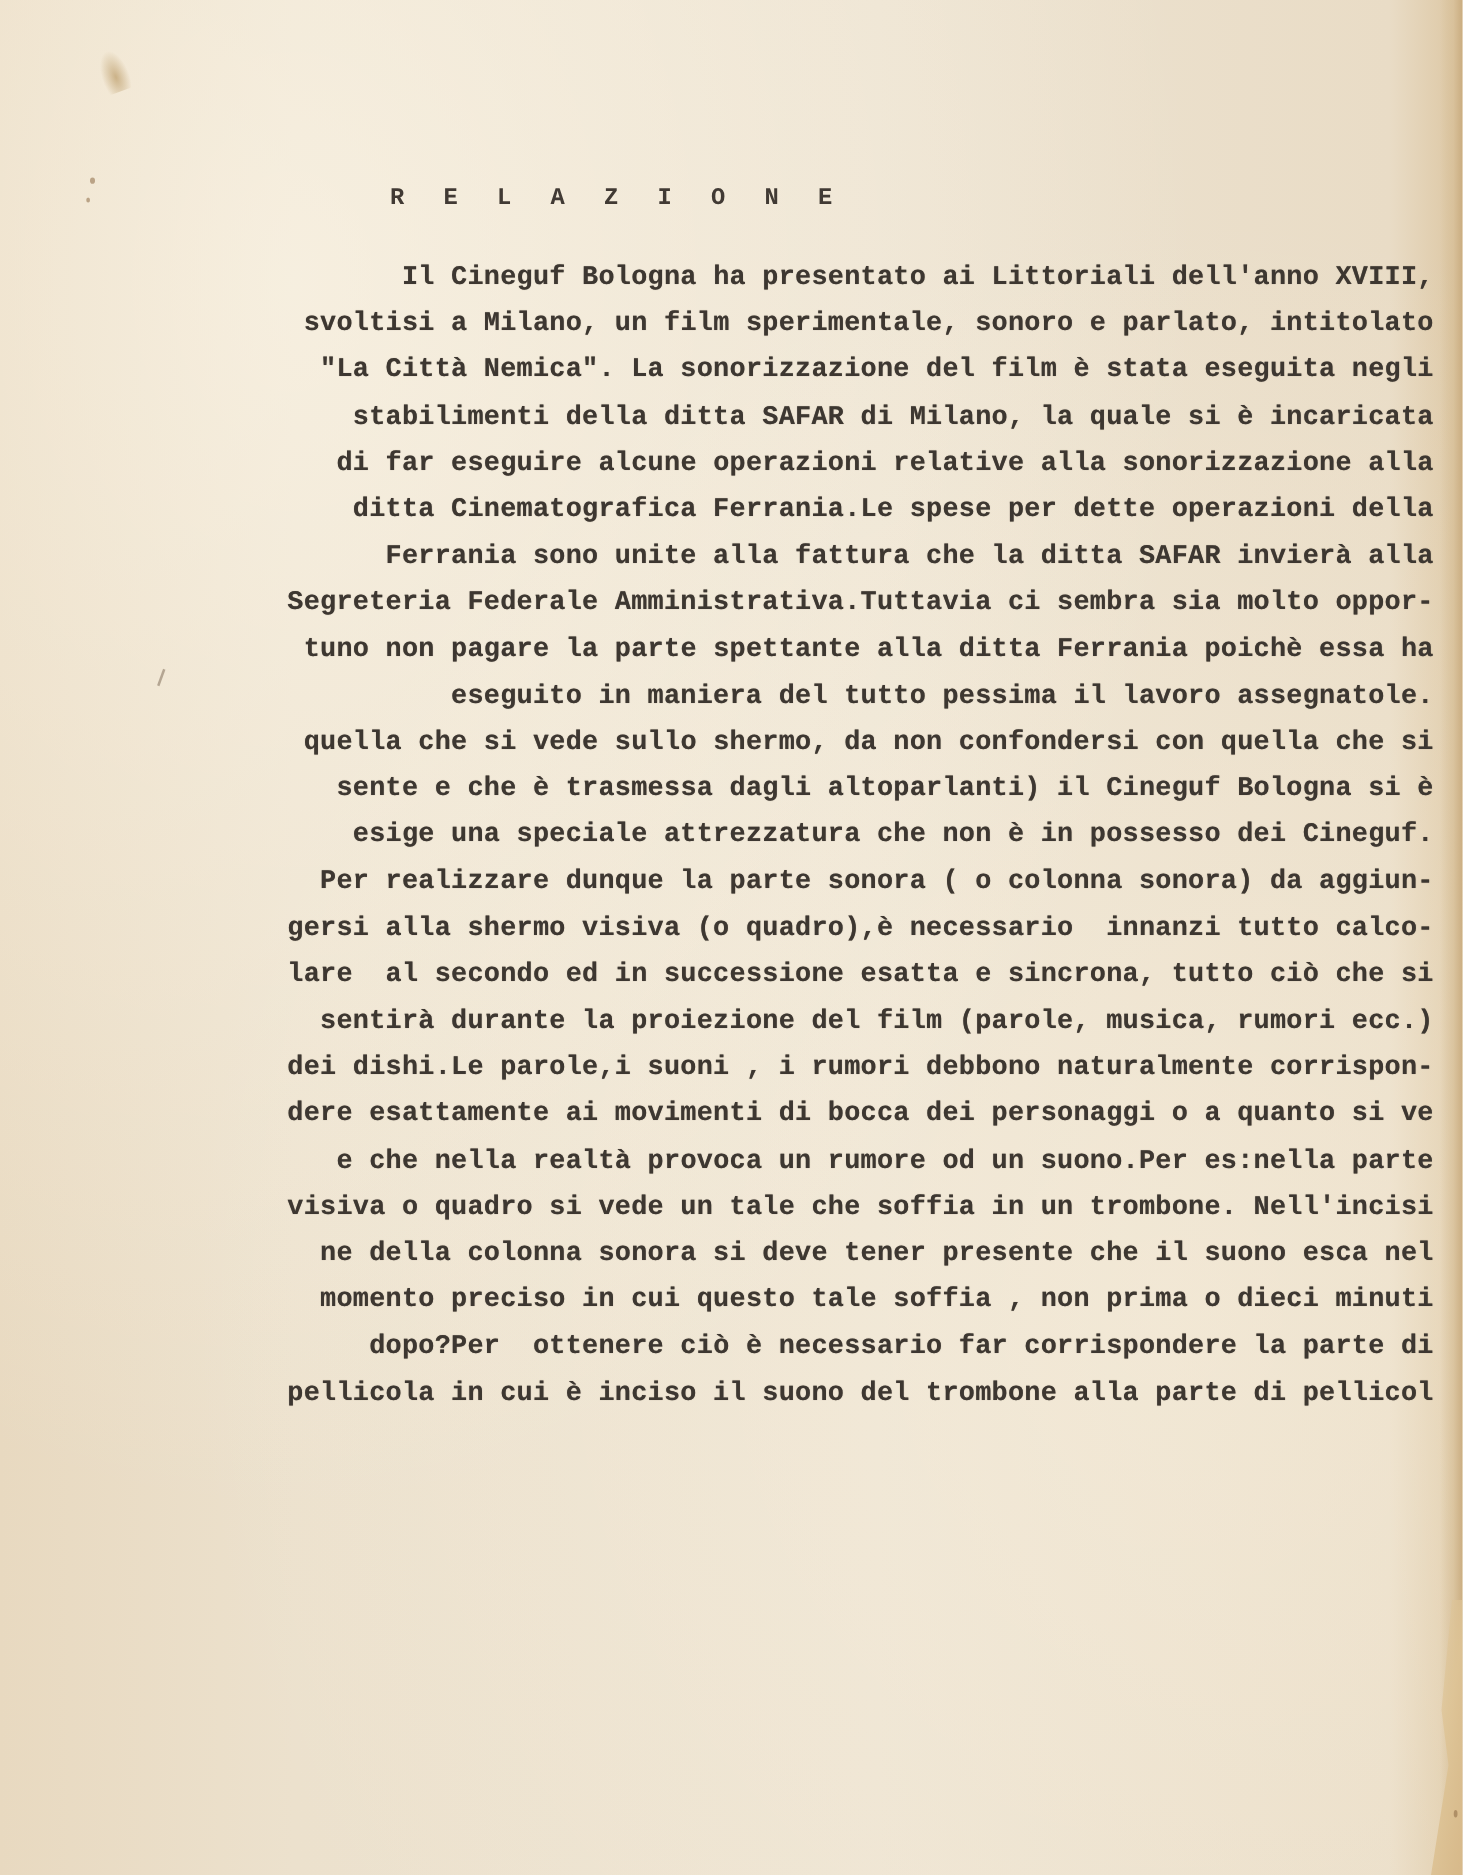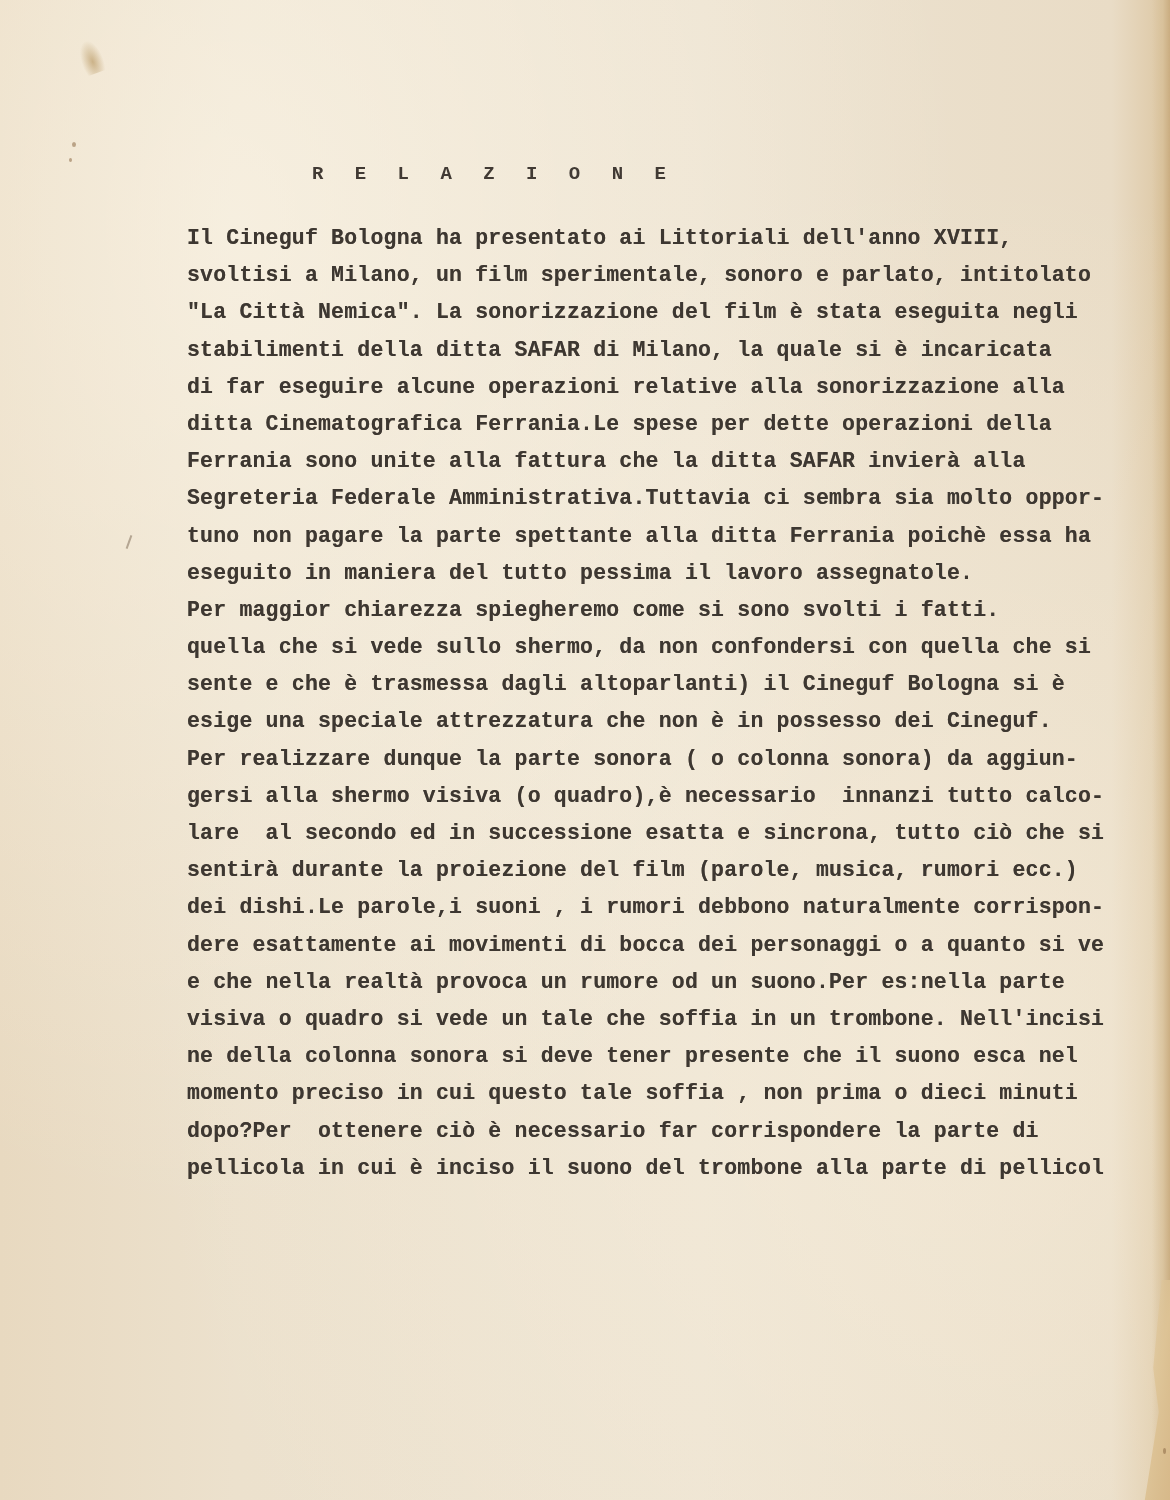--- a/index.html
+++ b/index.html
@@ -28,31 +28,31 @@
   .stain {
     position: absolute; left: 80px; top: 40px; width: 22px; height: 34px;
     background: radial-gradient(ellipse at 50% 65%, rgba(190,160,110,0.75), rgba(190,160,110,0) 70%);
     transform: rotate(-20deg);
   }
   .speck { position: absolute; border-radius: 50%; background: rgba(140,105,70,0.55); }
   .margin-tick {
     position: absolute; width: 2px; background: rgba(120,100,80,0.5);
   }
   .doc {
-    position: absolute; left: 187px; top: 154px; width: 960px;
+    position: absolute; left: 187px; top: 138px; width: 960px;
     font-family: "Liberation Mono", "DejaVu Sans Mono", monospace;
     color: #3b3530;
   }
   .title {
     margin: 0 0 0 125px;
     font-size: 19px; letter-spacing: 10px; font-weight: bold;
     height: 40px; line-height: 40px;
     color: #413a34;
   }
-  .body-lines { margin-top: 26px; }
+  .body-lines { margin-top: 26px; text-align: right; }
   .line {
     font-size: 21.5px; line-height: 37.2px; height: 37.2px;
     white-space: pre; letter-spacing: 0.2px;
     font-weight: bold;
     color: #3d3731;
     text-shadow: 0 0 0.6px rgba(60,50,40,0.6);
   }
 </style>
 </head>
 <body>
@@ -72,21 +72,20 @@
       <div class="line">Il Cineguf Bologna ha presentato ai Littoriali dell'anno XVIII,</div>
       <div class="line">svoltisi a Milano, un film sperimentale, sonoro e parlato, intitolato</div>
       <div class="line">"La Città Nemica". La sonorizzazione del film è stata eseguita negli</div>
       <div class="line">stabilimenti della ditta SAFAR di Milano, la quale si è incaricata</div>
       <div class="line">di far eseguire alcune operazioni relative alla sonorizzazione alla</div>
       <div class="line">ditta Cinematografica Ferrania.Le spese per dette operazioni della</div>
       <div class="line">Ferrania sono unite alla fattura che la ditta SAFAR invierà alla</div>
       <div class="line">Segreteria Federale Amministrativa.Tuttavia ci sembra sia molto oppor-</div>
       <div class="line">tuno non pagare la parte spettante alla ditta Ferrania poichè essa ha</div>
       <div class="line">eseguito in maniera del tutto pessima il lavoro assegnatole.</div>
-      <div class="line">Per maggior chiarezza spiegheremo come si sono svolti i fatti.</div>
       <div class="line">quella che si vede sullo shermo, da non confondersi con quella che si</div>
       <div class="line">sente e che è trasmessa dagli altoparlanti) il Cineguf Bologna si è</div>
       <div class="line">esige una speciale attrezzatura che non è in possesso dei Cineguf.</div>
       <div class="line">Per realizzare dunque la parte sonora ( o colonna sonora) da aggiun-</div>
       <div class="line">gersi alla shermo visiva (o quadro),è necessario  innanzi tutto calco-</div>
       <div class="line">lare  al secondo ed in successione esatta e sincrona, tutto ciò che si</div>
       <div class="line">sentirà durante la proiezione del film (parole, musica, rumori ecc.)</div>
       <div class="line">dei dishi.Le parole,i suoni , i rumori debbono naturalmente corrispon-</div>
       <div class="line">dere esattamente ai movimenti di bocca dei personaggi o a quanto si ve</div>
       <div class="line">e che nella realtà provoca un rumore od un suono.Per es:nella parte</div>

